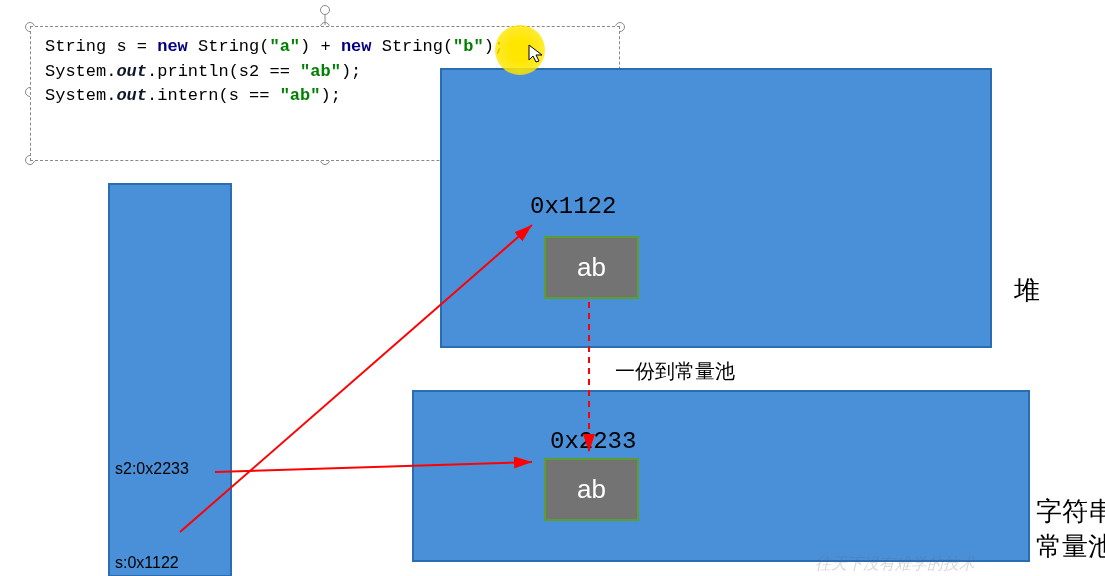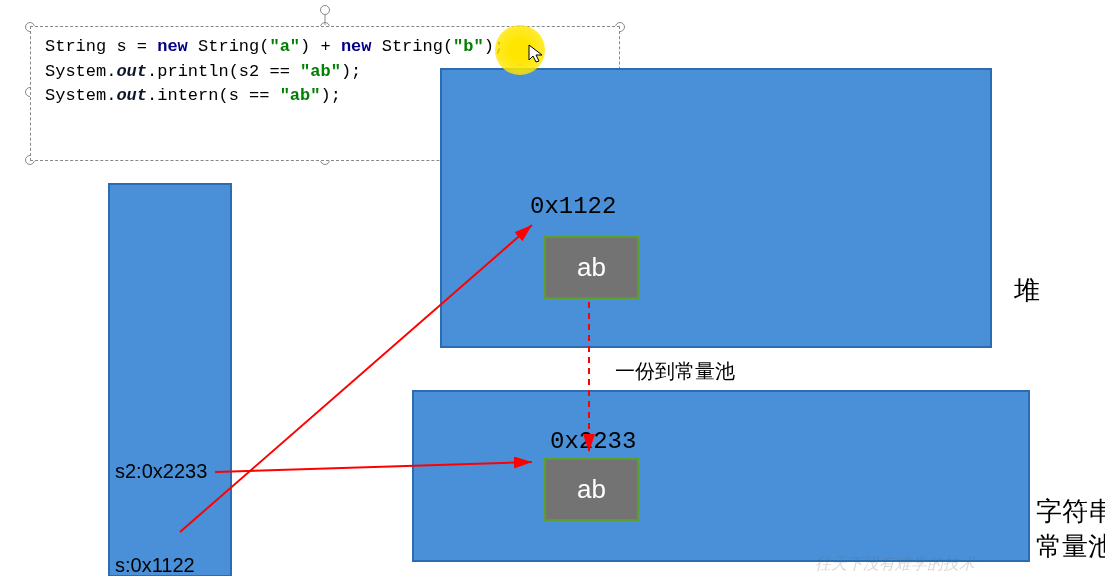--- a/index.html
+++ b/index.html
@@ -99,21 +99,21 @@
     .addr-pool { left: 530px; top: 428px; margin-left: 20px; }
     .region-label {
       position: absolute;
       font-size: 26px;
       color: #000;
     }
     .heap-label { left: 1014px; top: 273px; }
     .pool-label { left: 1036px; top: 494px; width: 80px; }
     .stack-var {
       position: absolute;
-      font-size: 20px;
+      font-size: 16px;
       color: #000;
     }
     .sv1 { left: 115px; top: 460px; }
     .sv2 { left: 115px; top: 520px; margin-top: 34px; }
     .intern-label {
       position: absolute;
       left: 615px;
       top: 358px;
       font-size: 20px;
       color: #000;

